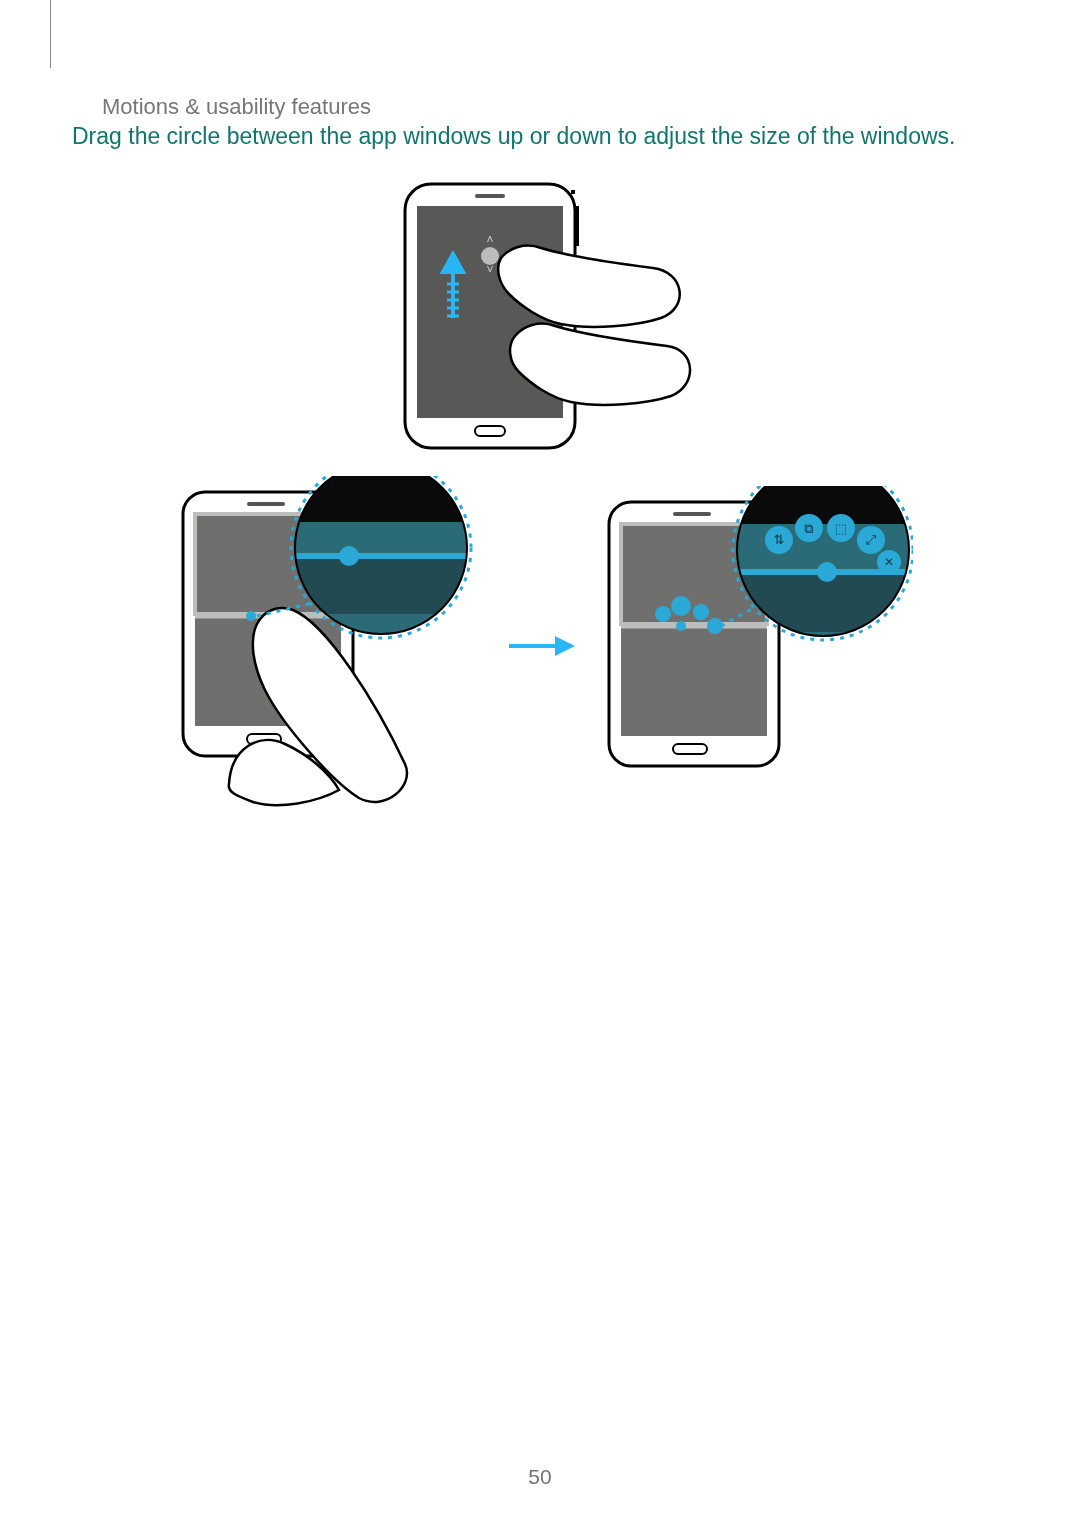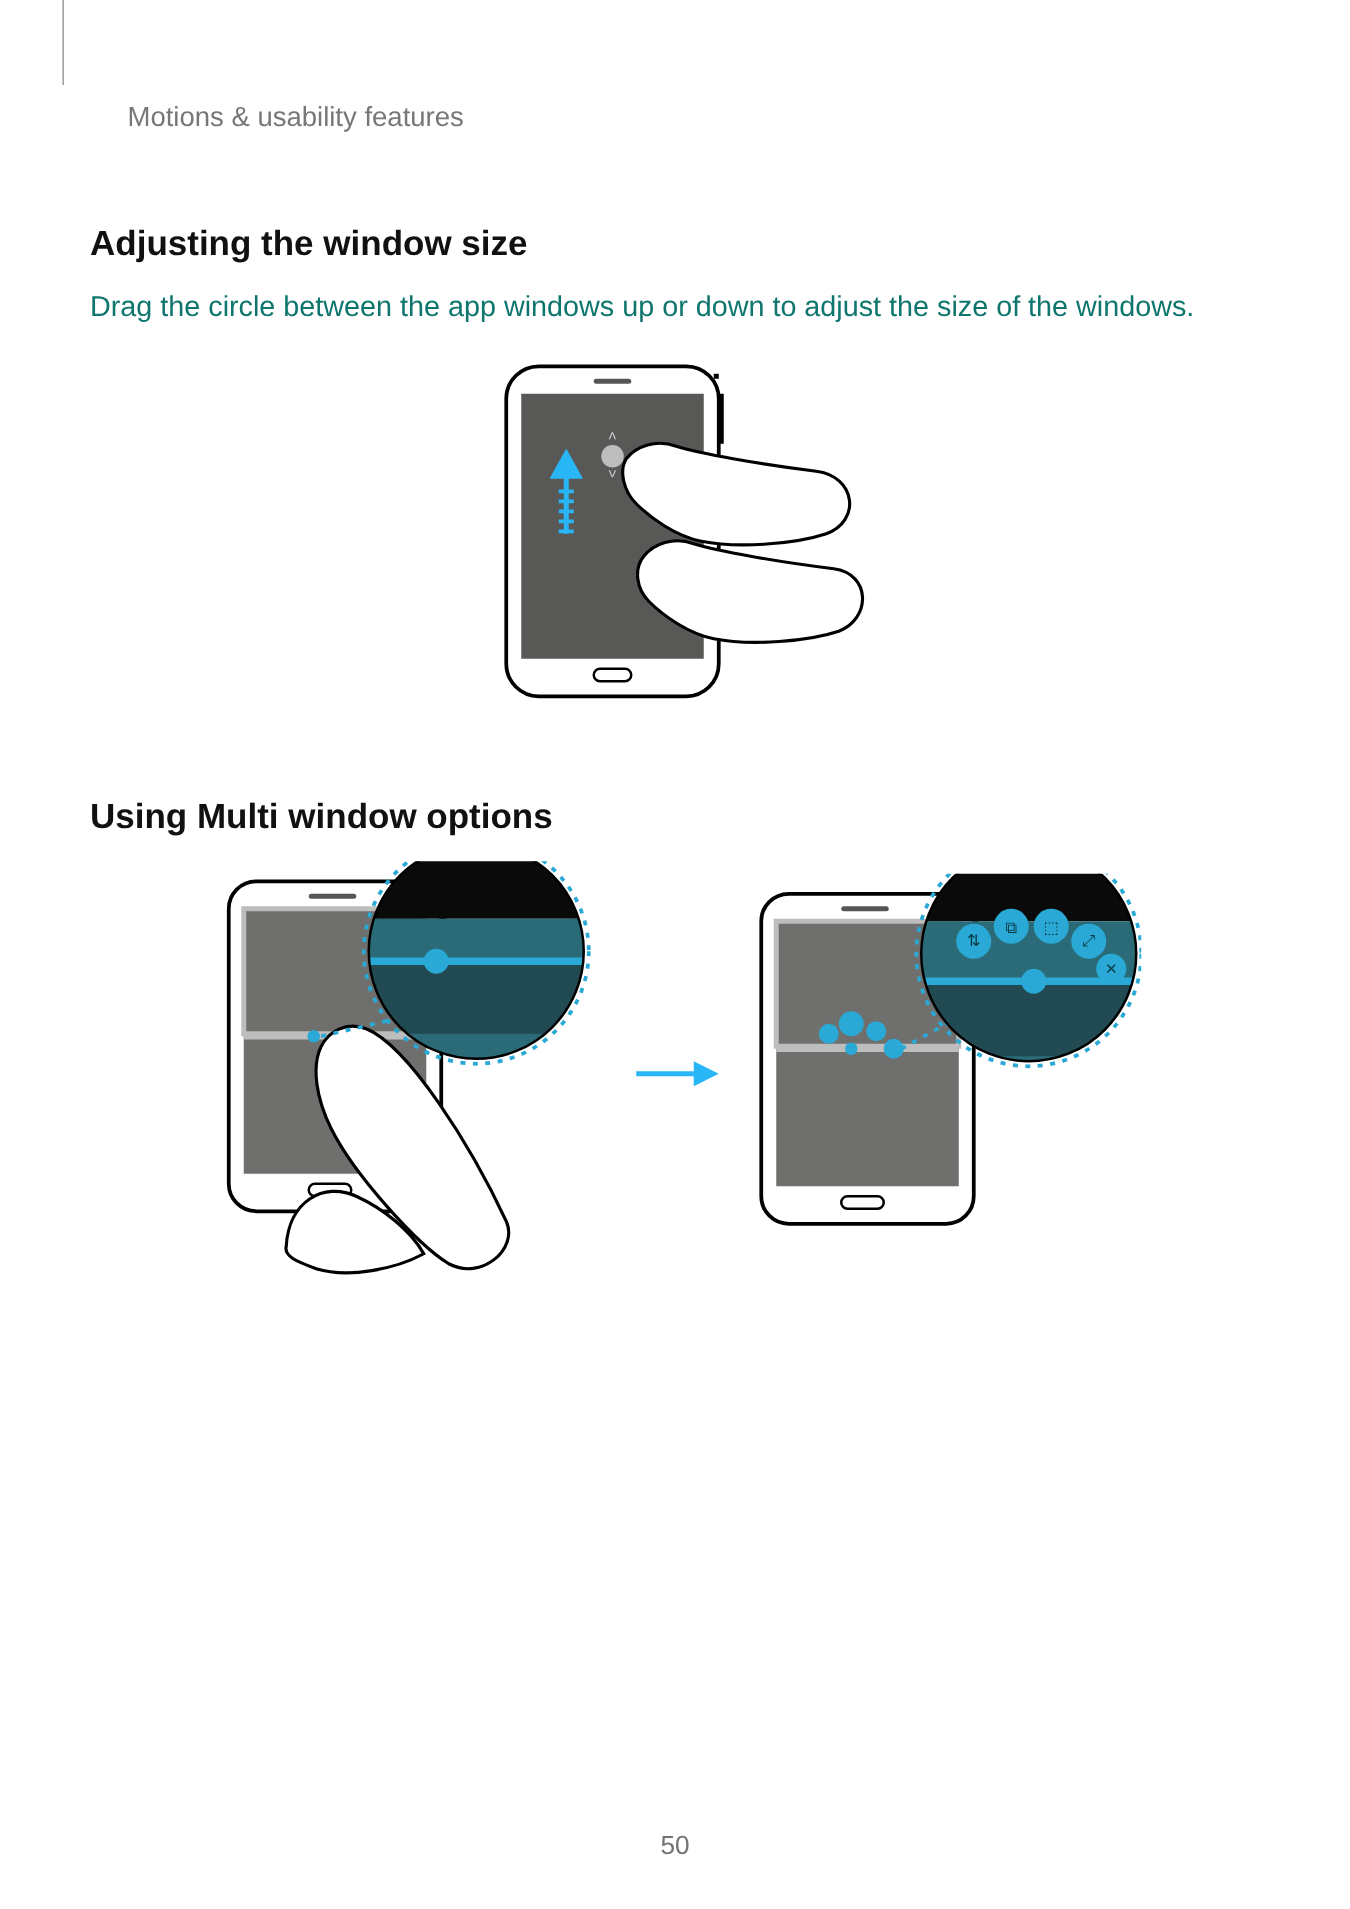--- a/index.html
+++ b/index.html
@@ -5,21 +5,21 @@
   * { box-sizing: border-box; margin: 0; padding: 0; }
   body {
     width: 1080px;
     height: 1527px;
     background: #fff;
     font-family: "Segoe UI", "Myriad Pro", Arial, sans-serif;
     color: #222;
     position: relative;
   }
   .page {
-    padding: 47px 72px 0 72px;
+    padding: 60px 72px 0 72px;
     position: relative;
   }
   .left-rule {
     position: absolute;
     left: 50px; top: 0;
     width: 0; height: 68px;
     border-left: 1px solid #888;
   }
   .breadcrumb {
     font-size: 22px;
@@ -61,21 +61,20 @@
   }
   svg { display: block; }
 </style>
 </head>
 <body>
 
 <div class="page">
   <div class="left-rule"></div>
   <div class="breadcrumb">Motions &amp; usability features</div>
 
-  <h2 class="section-title">Adjusting the window size</h2>
   <p class="body-text">Drag the circle between the app windows up or down to adjust the size of the windows.</p>
 
   <div class="fig-center">
     <svg width="310" height="280" viewBox="0 0 310 280">
 
       <rect x="20" y="8" rx="26" ry="26" width="170" height="264" fill="#fff" stroke="#000" stroke-width="3"></rect>
       <rect x="190" y="30" width="4" height="40" fill="#000"></rect>
       <rect x="186" y="14" width="4" height="4" fill="#000"></rect>
 
       <rect x="90" y="18" width="30" height="4" rx="2" fill="#555"></rect>
@@ -101,21 +100,20 @@
       <rect x="90" y="250" width="30" height="10" rx="5" fill="none" stroke="#000" stroke-width="2"></rect>
 
       <g fill="#fff" stroke="#000" stroke-width="2.5">
         <path d="M 116 82 C 124 72 140 66 156 72 C 176 78 220 86 268 92 C 300 96 304 132 276 142 C 252 150 206 154 176 148 C 156 144 136 130 124 118 C 114 108 110 92 116 82 Z"></path>
 
         <path d="M 130 160 C 138 150 154 144 170 150 C 190 156 234 164 282 170 C 312 174 312 210 286 220 C 262 228 216 232 186 226 C 166 222 146 208 134 196 C 124 186 122 170 130 160 Z"></path>
       </g>
     </svg>
   </div>
 
-  <h2 class="section-title">Using Multi window options</h2>
 
   <div class="fig-row">
 
     <svg width="320" height="340" viewBox="0 0 320 340">
       <rect x="16" y="16" rx="22" ry="22" width="170" height="264" fill="#fff" stroke="#000" stroke-width="3"></rect>
       <rect x="186" y="36" width="4" height="36" fill="#000"></rect>
       <rect x="80" y="26" width="38" height="4" rx="2" fill="#555"></rect>
       <rect x="28" y="38" width="146" height="212" fill="#6f6f6d"></rect>
 
       <rect x="28" y="38" width="146" height="100" fill="none" stroke="#bdbdbd" stroke-width="4"></rect>

